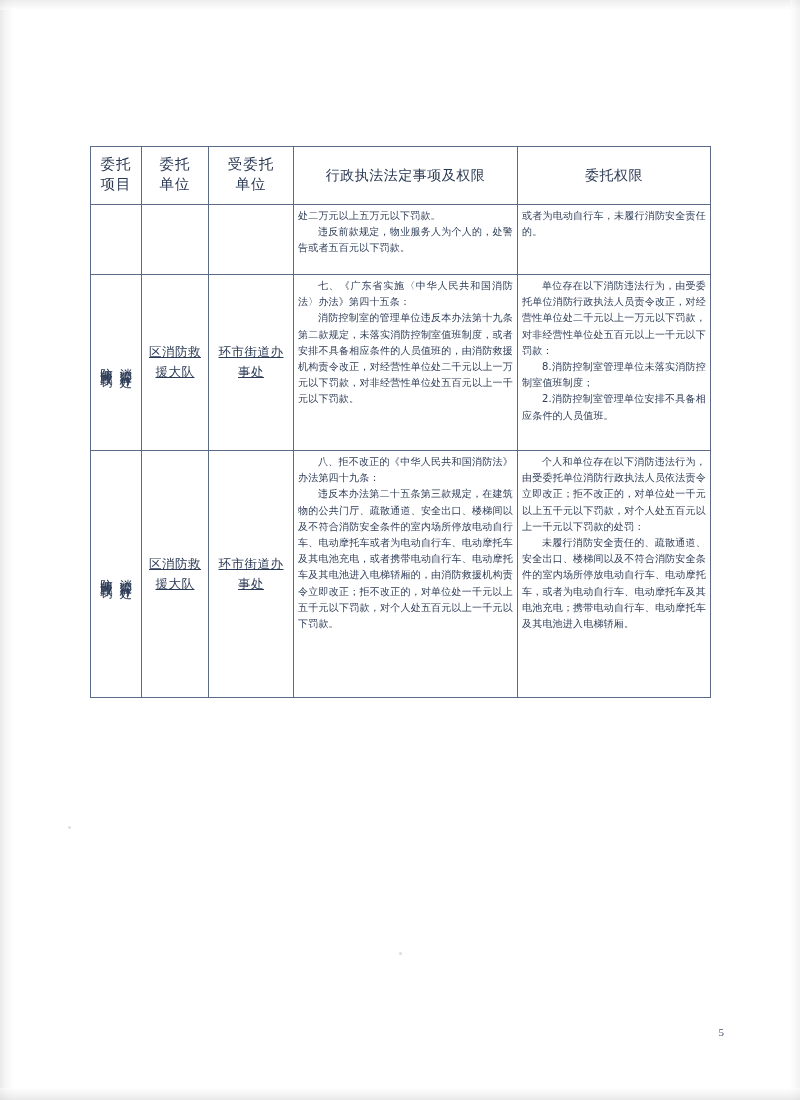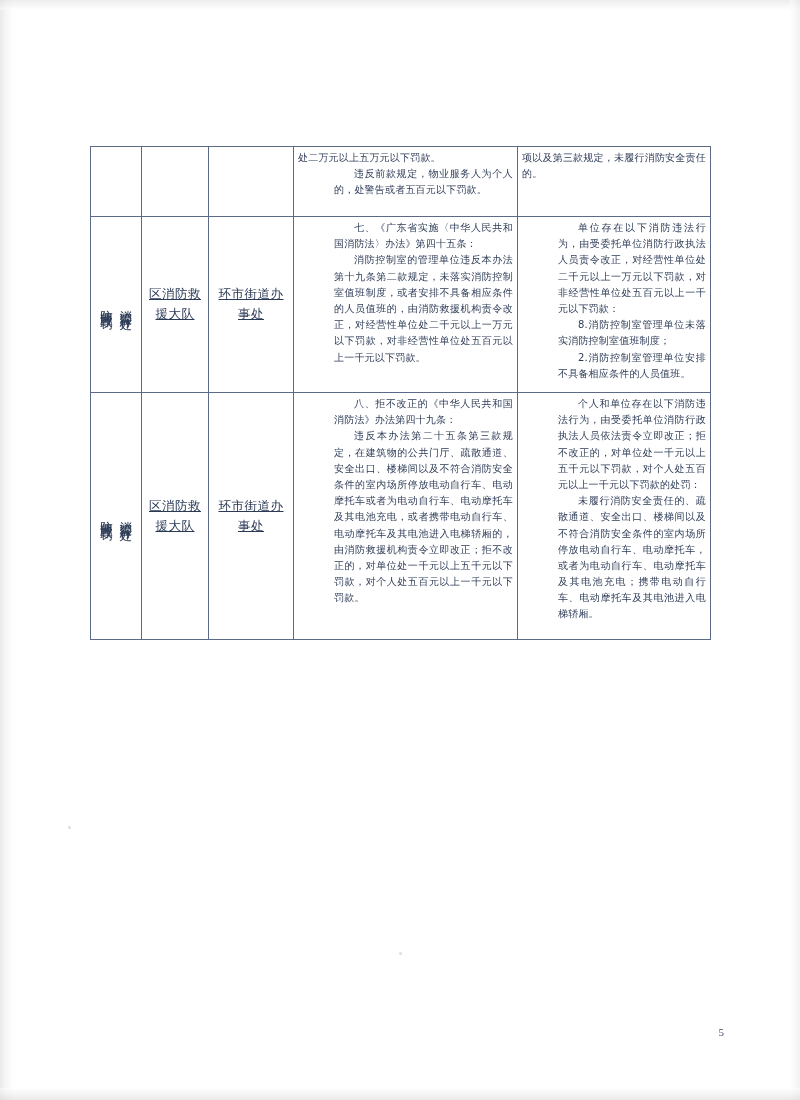--- a/index.html
+++ b/index.html
@@ -107,21 +107,21 @@
 
   .bodytext {
     font-size: 10px;
     line-height: 1.62;
     text-align: justify;
     text-justify: inter-ideograph;
     letter-spacing: .2px;
     color: #2f3d58;
   }
   .bodytext p { margin: 0; }
-  .bodytext p.ind { text-indent: 2em; margin-left: 36px; }
+  .bodytext p.ind { text-indent: 2em; }
 
   .row-partial td { height: 70px; }
   .row-two td { height: 176px; }
   .row-three td { height: 247px; }
 
   .page-number {
     position: absolute;
     right: 76px;
     top: 1026px;
     font-size: 11px;
@@ -141,31 +141,47 @@
 
 <table class="doc-table">
   <colgroup>
     <col class="c1">
       <col class="c2">
       <col class="c3">
       <col class="c4">
       <col class="c5">
   </colgroup>
   <tbody>
+    <tr class="hdr">
+      <td>
+        <span class="stack">委托</span>
+        <span class="stack">项目</span>
+      </td>
+      <td>
+        <span class="stack">委托</span>
+        <span class="stack">单位</span>
+      </td>
+      <td>
+        <span class="stack">受委托</span>
+        <span class="stack">单位</span>
+      </td>
+      <td class="wide">行政执法法定事项及权限</td>
+      <td class="wide">委托权限</td>
+    </tr>
 
     <tr class="row-partial">
       <td></td>
       <td></td>
       <td></td>
       <td class="bodytext">
         <p>处二万元以上五万元以下罚款。</p>
         <p class="ind">违反前款规定，物业服务人为个人的，处警告或者五百元以下罚款。</p>
       </td>
       <td class="bodytext">
-        <p>项以及第三款规定，未履行消防安全责任的。</p>
+        <p>或者为电动自行车，未履行消防安全责任的。</p>
       </td>
     </tr>
 
     <tr class="row-two">
       <td class="vcell">
         <div class="vlabel">
           <span>消监管行处</span>
           <span>防督理政罚</span>
         </div>
       </td>

